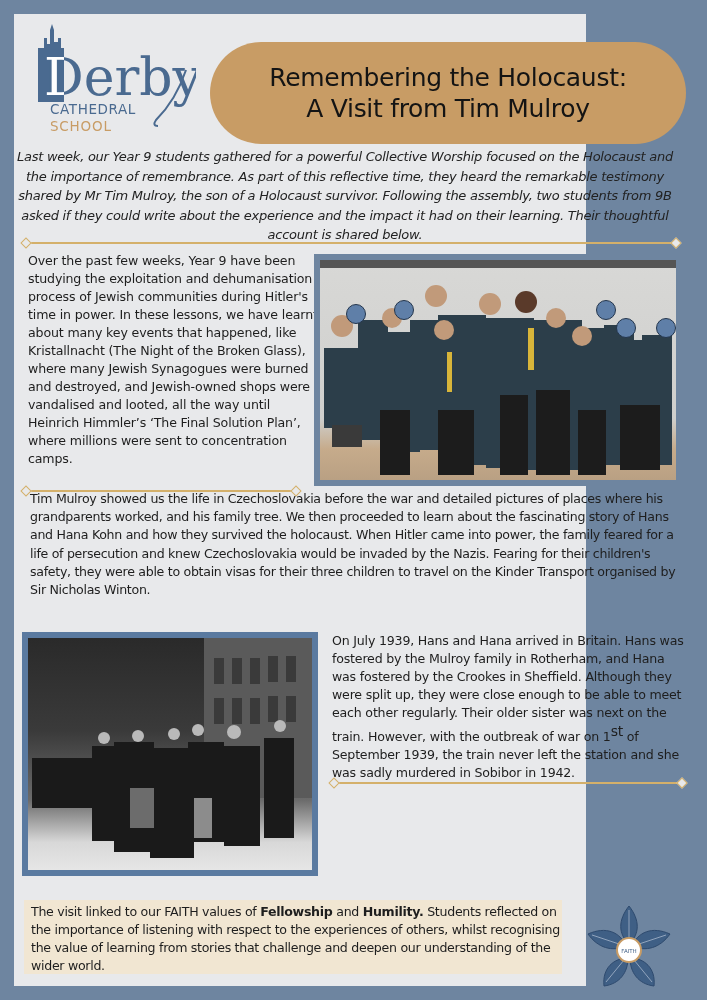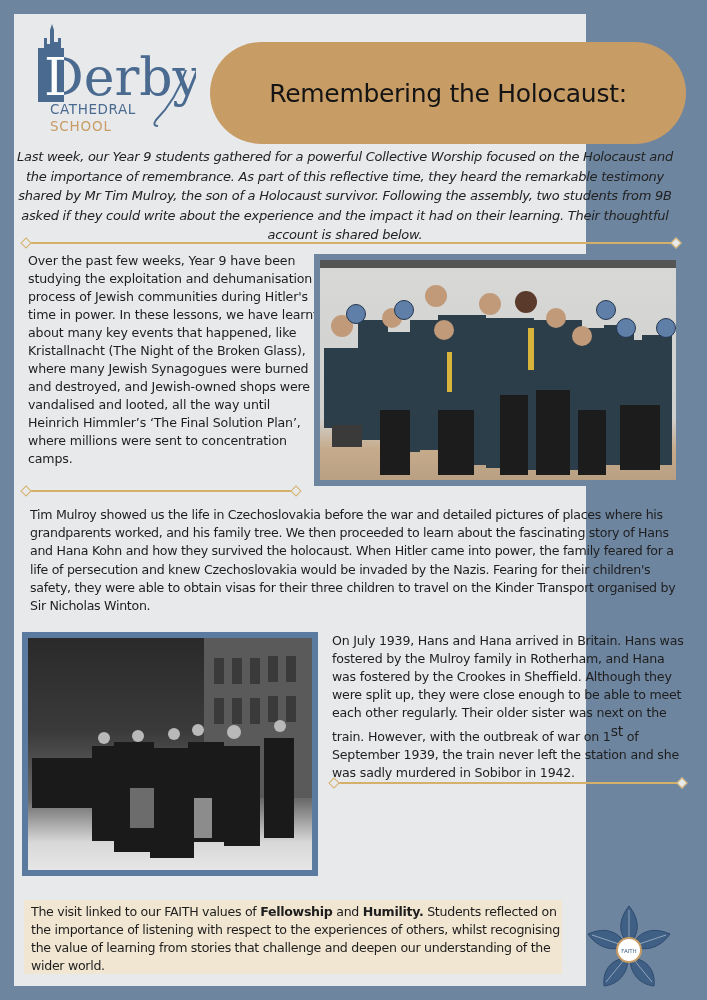--- a/index.html
+++ b/index.html
@@ -9,21 +9,21 @@
   .title-pill{position:absolute;left:196px;top:28px;width:476px;height:102px;background:#c89c65;border-radius:52px;display:flex;align-items:center;justify-content:center;text-align:center;}
   .title-pill h1{margin:4px;font-family:"DejaVu Sans","Liberation Sans",sans-serif;font-weight:normal;font-size:25px;line-height:31px;color:#141414;letter-spacing:-0.3px;}
   .intro{position:absolute;left:0;top:133px;width:662px;font-style:italic;font-size:13px;line-height:19.5px;color:#222;letter-spacing:-0.25px;text-align:center;}
   .divider{position:absolute;height:2px;background:#d4b06a;}
   .divider::before,.divider::after{content:"";position:absolute;top:-3px;width:6px;height:6px;border:1.5px solid #d4b06a;background:#e8e9eb;transform:rotate(45deg);}
   .divider::before{left:-4px;}
   .divider::after{right:-4px;}
   .p1{position:absolute;left:14px;top:238px;width:292px;font-size:12.6px;line-height:18px;color:#1e1e1e;letter-spacing:-0.15px;}
   .photo1{position:absolute;left:300px;top:240px;width:368px;height:232px;background:#6e85a0;}
   .photo1 .inner{position:absolute;left:6px;top:6px;right:6px;bottom:6px;background:linear-gradient(#d8d8d6 0%,#cfcfcd 72%,#c6ab8b 86%,#b9a083 100%);overflow:hidden;}
-  .p2{position:absolute;left:16px;top:492px;width:664px;font-size:12.6px;line-height:18.2px;color:#1e1e1e;letter-spacing:-0.3px;}
+  .p2{position:absolute;left:16px;top:476px;width:664px;font-size:12.6px;line-height:18.2px;color:#1e1e1e;letter-spacing:-0.3px;}
   .photo2{position:absolute;left:8px;top:618px;width:296px;height:244px;background:#5a7aa0;}
   .photo2 .inner{position:absolute;left:6px;top:6px;right:6px;bottom:6px;background:linear-gradient(180deg,#2a2a2a 0%,#3a3a3a 40%,#6c6c6c 70%,#d8d8d8 88%,#e6e6e6 100%);overflow:hidden;}
   .p3{position:absolute;left:318px;top:618px;width:360px;font-size:12.6px;line-height:18px;color:#1e1e1e;letter-spacing:-0.2px;}
   .p3 sup{font-size:14px;}
   .p4{position:absolute;left:318px;top:780px;width:360px;font-size:12.6px;line-height:18px;color:#1e1e1e;letter-spacing:-0.2px;}
   .byline{position:absolute;left:320px;top:853px;font-size:12.6px;font-weight:bold;color:#d0a265;}
   .faith-box{position:absolute;left:10px;top:886px;width:538px;height:74px;background:#f1e6d2;}
   .faith-text{position:absolute;left:16px;top:888px;width:532px;font-size:12.6px;line-height:18px;color:#1e1e1e;letter-spacing:-0.3px;}
   .faith-logo{position:absolute;left:570px;top:888px;width:90px;height:88px;}
   .face{position:absolute;width:18px;height:18px;border-radius:50%;background:#5f7fa8;border:1px solid #24364d;}
@@ -43,20 +43,21 @@
         </clipPath>
       </defs>
     <path d="M150 50 Q140 80 120 100 Q116 106 122 106" stroke="#4a6a90" stroke-width="2" fill="none"></path>
     <text x="14" y="94" font-family="DejaVu Sans, Liberation Sans, sans-serif" font-size="13.5" letter-spacing="0.6" fill="#4a6a90">CATHEDRAL</text>
     <text x="14" y="111" font-family="DejaVu Sans, Liberation Sans, sans-serif" font-size="13.5" letter-spacing="0.8" fill="#c89c65">SCHOOL</text>
   </svg>
 
   <div class="title-pill">
     <h1>
       <span>Remembering the Holocaust:</span><br>
+      <span>A Visit from Tim Mulroy</span>
     </h1>
   </div>
 
   <p class="intro" style="margin:0;">Last week, our Year 9 students gathered for a powerful Collective Worship focused on the Holocaust and the importance of remembrance. As part of this reflective time, they heard the remarkable testimony shared by Mr Tim Mulroy, the son of a Holocaust survivor. Following the assembly, two students from 9B asked if they could write about the experience and the impact it had on their learning. Their thoughtful account is shared below.</p>
 
   <div class="divider" style="left:12px;top:228px;width:650px;"></div>
 
   <p class="p1" style="margin:0;">Over the past few weeks, Year 9 have been studying the exploitation and dehumanisation process of Jewish communities during Hitler's time in power. In these lessons, we have learnt about many key events that happened, like Kristallnacht (The Night of the Broken Glass), where many Jewish Synagogues were burned and destroyed, and Jewish-owned shops  were vandalised and looted, all the way until Heinrich Himmler’s ‘The Final Solution Plan’, where millions were sent to concentration camps.</p>
 
   <div class="divider" style="left:12px;top:476px;width:270px;"></div>

